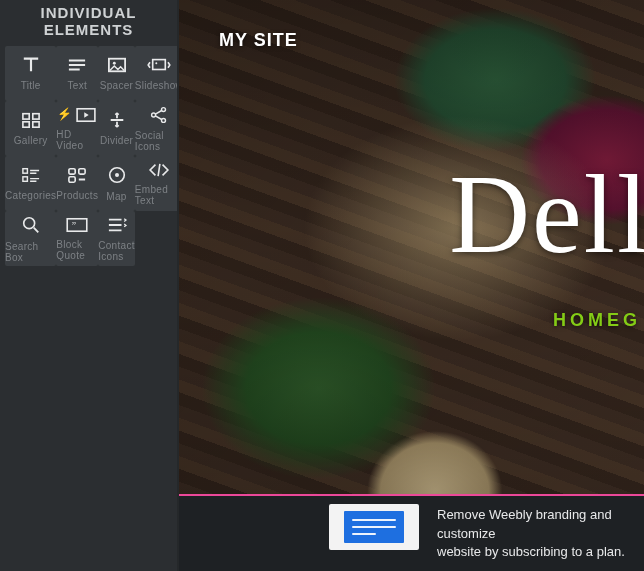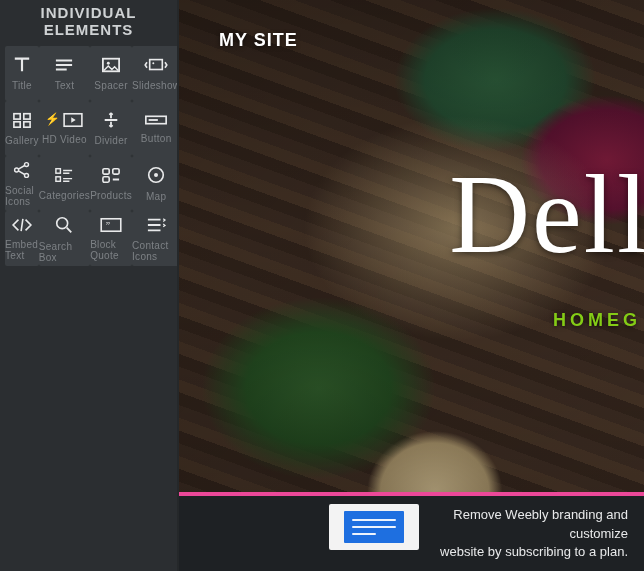--- a/index.html
+++ b/index.html
@@ -61,22 +61,21 @@
   }
 
   
   .banner {
     position: absolute; left: 0; right: 0; bottom: 0;
     background: #1e2124;
     padding: 10px 16px 10px 150px;
     display: flex; align-items: center;
     min-height: 54px;
     z-index: 3;
-    border-top: 4px solid #ec4899;
-    text-align: right;
+    border-top: 2px solid #ec4899;
   }
   .banner-graphic {
     position: absolute; left: 150px; top: 8px;
     width: 90px; height: 46px; background: #f3f3f3;
     display: flex; align-items: center; justify-content: center;
     border-radius: 2px;
   }
   .banner-graphic .inner {
     width: 60px; height: 32px; background: #1e6fe0;
     display: flex; flex-direction: column; justify-content: center; gap: 5px; padding: 6px 8px;
@@ -166,29 +165,20 @@
         <div class="element-tile">
           <span class="icon">
             <svg width="22" height="18" viewBox="0 0 24 20">
                 <path d="M12 3v5M12 12v5M5 10h14" stroke-width="2"></path>
                 <path d="M10 4l2-1.5L14 4M10 16l2 1.5L14 16" stroke-width="1.6"></path>
               </svg>
           </span>
           <span class="label">Divider</span>
         </div>
 
-        <div class="element-tile">
-          <span class="icon">
-            <svg width="24" height="14" viewBox="0 0 26 14">
-                <rect x="2" y="3" width="22" height="8" stroke-width="1.8"></rect>
-                <rect x="5" y="6" width="10" height="2" fill="#e8e9ea" stroke="none"></rect>
-              </svg>
-          </span>
-          <span class="label">Button</span>
-        </div>
 
         <div class="element-tile">
           <span class="icon">
             <svg width="20" height="18" viewBox="0 0 22 20">
                 <circle cx="5" cy="10" r="2.2" stroke-width="1.6"></circle>
                 <circle cx="16" cy="4" r="2.2" stroke-width="1.6"></circle>
                 <circle cx="16" cy="16" r="2.2" stroke-width="1.6"></circle>
                 <path d="M7 9l7-4M7 11l7 4" stroke-width="1.6"></path>
               </svg>
           </span>

